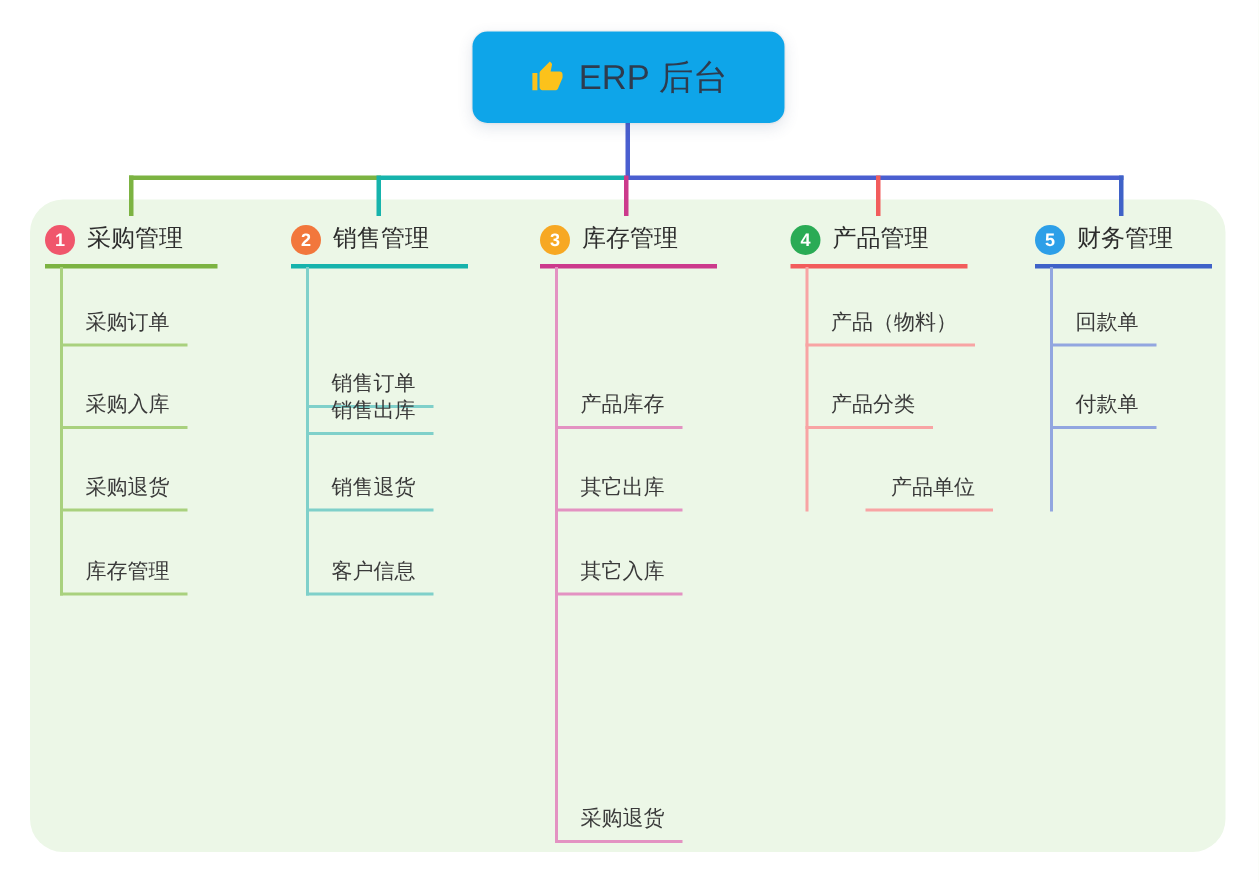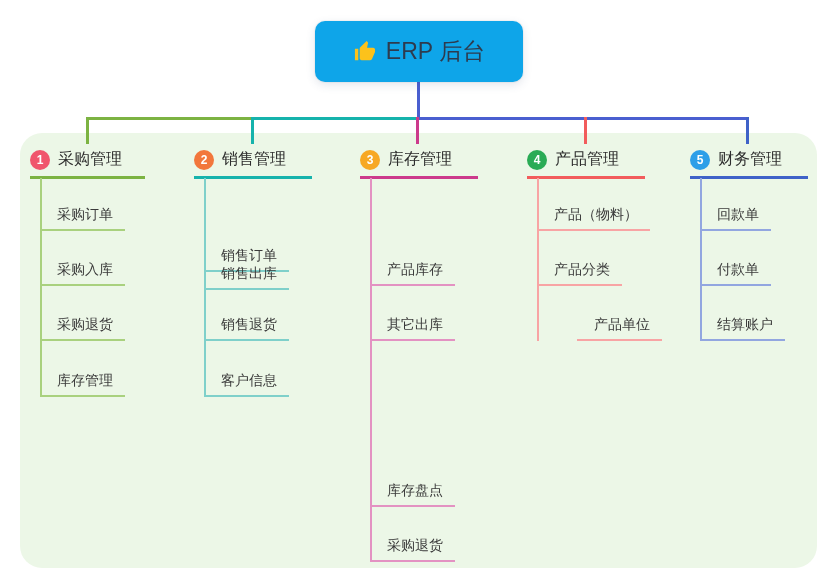--- a/index.html
+++ b/index.html
@@ -84,34 +84,33 @@
   <div class="child" style="left: 204px; top: 315px; border-bottom-color: rgb(127, 208, 202);">销售退货</div>
   <div class="child" style="left: 204px; top: 371px; border-bottom-color: rgb(127, 208, 202);">客户信息</div>
 
   <div class="branch-head" style="left: 360px; top: 149px; width: 118px; border-bottom-color: rgb(204, 58, 140);">
     <span class="badge" style="background-color: rgb(247, 168, 35);">3</span>
     <span>库存管理</span>
   </div>
   <div class="vline" style="left: 370px; top: 178px; height: 384px; background-color: rgb(227, 146, 194);"></div>
   <div class="child" style="left: 370px; top: 260px; border-bottom-color: rgb(227, 146, 194);">产品库存</div>
   <div class="child" style="left: 370px; top: 315px; border-bottom-color: rgb(227, 146, 194);">其它出库</div>
-  <div class="child" style="left: 370px; top: 481px; border-bottom-color: rgb(227, 146, 194);">库存盘点</div>
+  <div class="child" style="left: 370px; top: 371px; border-bottom-color: rgb(227, 146, 194);">其它入库</div>
   <div class="child" style="left: 370px; top: 536px; border-bottom-color: rgb(227, 146, 194);">采购退货</div>
 
   <div class="branch-head" style="left: 527px; top: 149px; width: 118px; border-bottom-color: rgb(242, 92, 92);">
     <span class="badge" style="background-color: rgb(42, 171, 85);">4</span>
     <span>产品管理</span>
   </div>
   <div class="vline" style="left: 537px; top: 178px; height: 163px; background-color: rgb(248, 164, 164);"></div>
   <div class="child" style="left: 537px; top: 205px; border-bottom-color: rgb(248, 164, 164);">产品（物料）</div>
   <div class="child" style="left: 537px; top: 260px; border-bottom-color: rgb(248, 164, 164);">产品分类</div>
   <div class="child" style="left: 537px; top: 315px; border-bottom-color: rgb(248, 164, 164); margin-left: 40px;">产品单位</div>
 
   <div class="branch-head" style="left: 690px; top: 149px; width: 118px; border-bottom-color: rgb(63, 98, 200);">
     <span class="badge" style="background-color: rgb(45, 159, 232);">5</span>
     <span>财务管理</span>
   </div>
   <div class="vline" style="left: 700px; top: 178px; height: 163px; background-color: rgb(146, 166, 224);"></div>
   <div class="child" style="left: 700px; top: 205px; border-bottom-color: rgb(146, 166, 224);">回款单</div>
   <div class="child" style="left: 700px; top: 260px; border-bottom-color: rgb(146, 166, 224);">付款单</div>
-  <div class="child" style="left: 700px; top: 315px; border-bottom-color: rgb(146, 166, 224);">结算账户</div>
 
 </div>
 
 </body></html>

